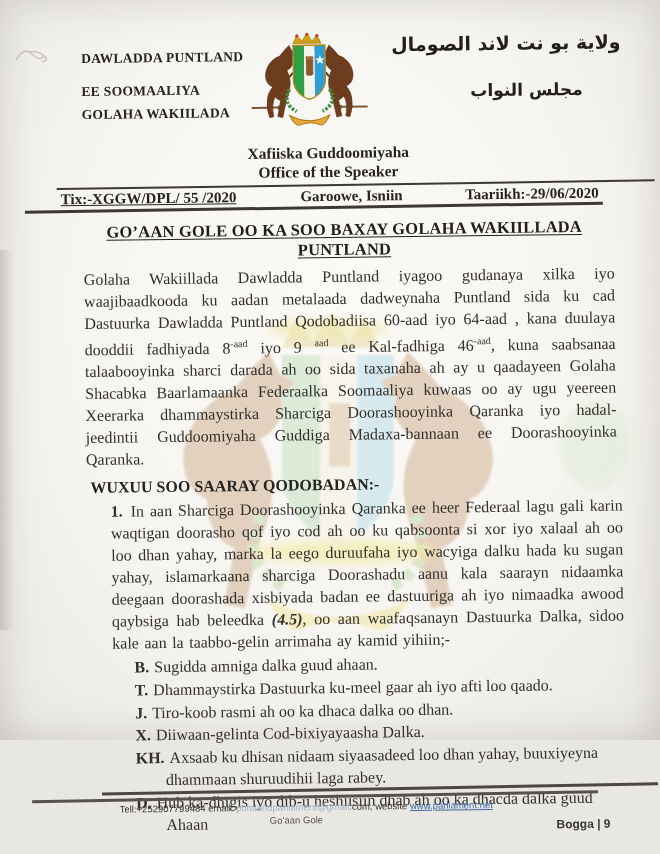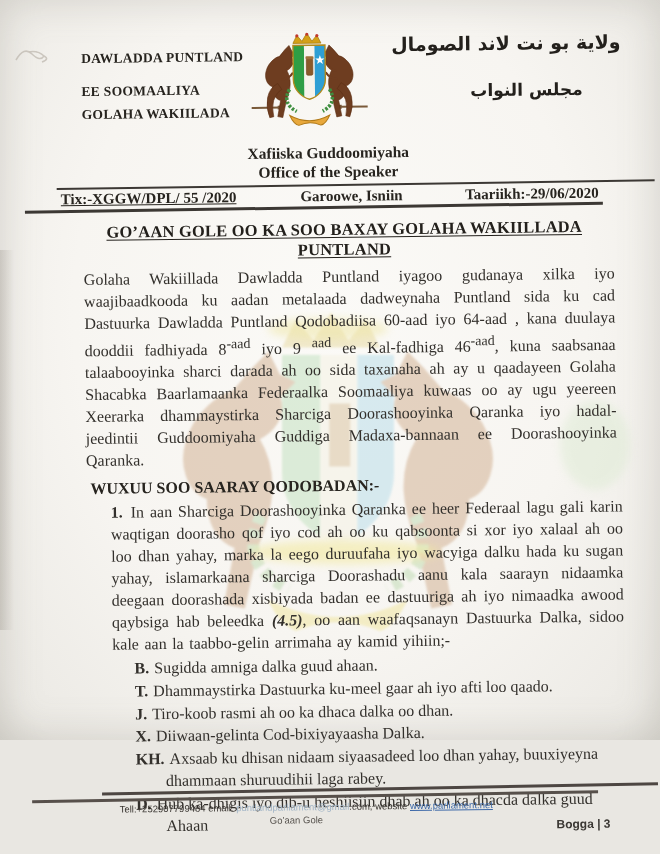--- a/index.html
+++ b/index.html
@@ -57,21 +57,21 @@
   .doc-title{
     text-align:center;margin:11px 40px 0 70px;
     font-weight:bold;font-size:16.5px;line-height:20px;letter-spacing:.2px;color:#23201c;
   }
   .doc-title span{text-decoration:underline;text-underline-offset:2px;}
   
   .para1{
     margin:6px 45px 0 84px;
     font-size:16px;line-height:22px;text-align:justify;word-spacing:3.5px;color:#33302c;
   }
-  .para1 sup,.i1 sup{font-size:14px;}
+  .para1 sup,.i1 sup{font-size:10px;}
   .sec-heading{
     margin:8px 0 0 88px;font-weight:bold;font-size:16px;color:#27241f;
   }
   .i1{
     margin:4px 40px 0 108px;
     font-size:16px;line-height:22px;text-align:justify;word-spacing:1.5px;color:#33302c;
     text-indent:0;
   }
   .i1 .num{font-weight:bold;padding-right:8px;}
   .i1 .b{font-weight:bold;font-style:italic;}
@@ -239,17 +239,17 @@
       <div class="subitem"><span class="lbl">X.</span><span>Diiwaan-gelinta Cod-bixiyayaasha  Dalka.</span></div>
       <div class="subitem"><span class="lbl">KH.</span><span>Axsaab ku dhisan nidaam siyaasadeed loo dhan yahay, buuxiyeyna dhammaan shuruudihii laga rabey.</span></div>
       <div class="subitem"><span class="lbl">D.</span><span>Hub ka-dhigis iyo dib-u heshiisiin dhab ah oo ka dhacda dalka guud Ahaan</span></div>
     </div>
 
     <footer class="footer">
       <div class="f-rule1"></div>
       <div class="f-rule2"></div>
       <div class="f-contact"><span>Tell:+252907799484 email: </span><span class="f-email">puntlandparliament@gmail</span><span>.com, website </span><span class="f-web">www.parliament.net</span></div>
       <div class="f-doclabel">Go’aan Gole</div>
-      <div class="f-page">Bogga | 3</div>
+      <div class="f-page">Bogga | 9</div>
     </footer>
 
   </div>
 </div>
 
 </body></html>

